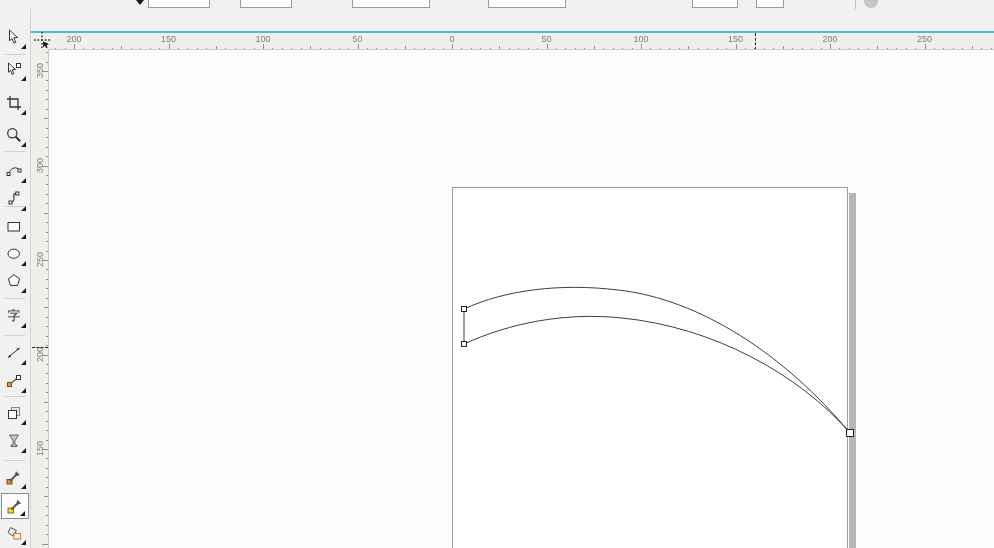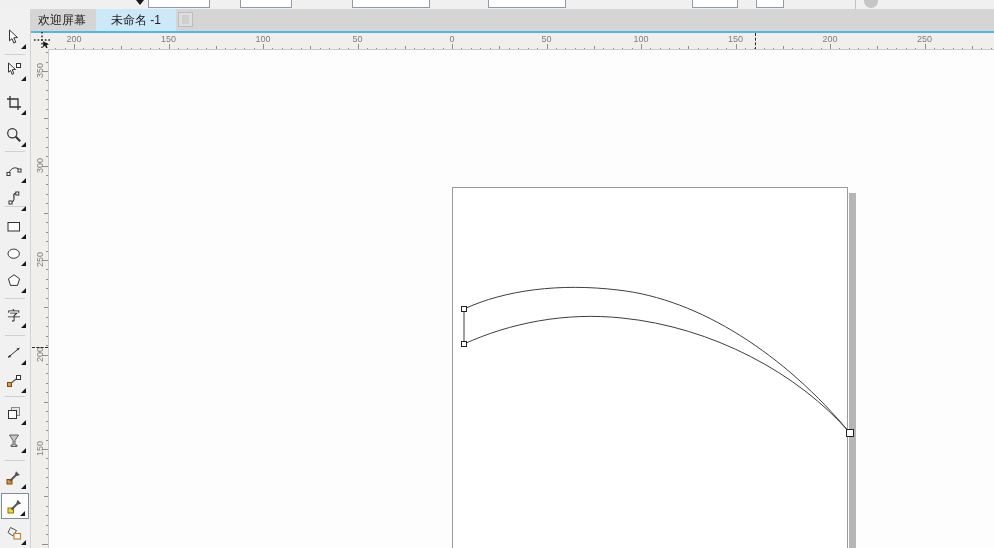--- a/index.html
+++ b/index.html
@@ -60,27 +60,20 @@
     <span class="pfield" style="left:148px;width:62px"></span>
     <span class="pfield" style="left:240px;width:52px"></span>
     <span class="pfield" style="left:352px;width:78px"></span>
     <span class="pfield" style="left:488px;width:78px"></span>
     <span class="pfield" style="left:692px;width:46px"></span>
     <span class="pfield" style="left:756px;width:28px"></span>
     <span class="pdiv" style="left:855px"></span>
     <span class="pblob" style="left:864px"></span>
   </div>
 
-  <div class="tabbar">
-    <div class="tab" style="left:28px;width:68px">欢迎屏幕</div>
-    <div class="tab active" style="left:96px;width:80px">未命名 -1</div>
-    <div class="newdoc">
-        <i></i>
-      </div>
-  </div>
   <div class="accent"></div>
 
   <div class="toolbox" id="toolbox">
       <div class="tool" style="top: 16px;">
         <svg width="18" height="18" viewBox="0 0 18 18">
           <path d="M4.5 2 L12.5 9.5 L8.8 9.8 L10.8 14.2 L8.8 15 L7 10.6 L4.5 12.8 Z" fill="#fcfcfc" stroke="#333" stroke-width="1"></path>
         </svg>
         <span class="fly"></span>
       </div>
       <div class="tool" style="top: 48px;">

